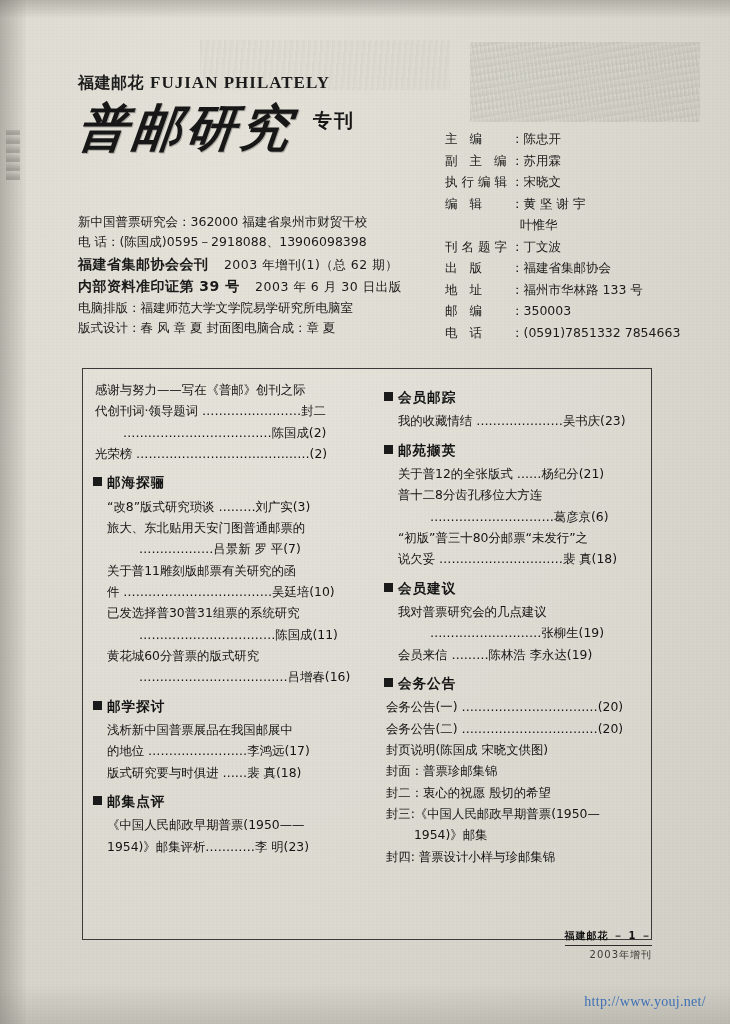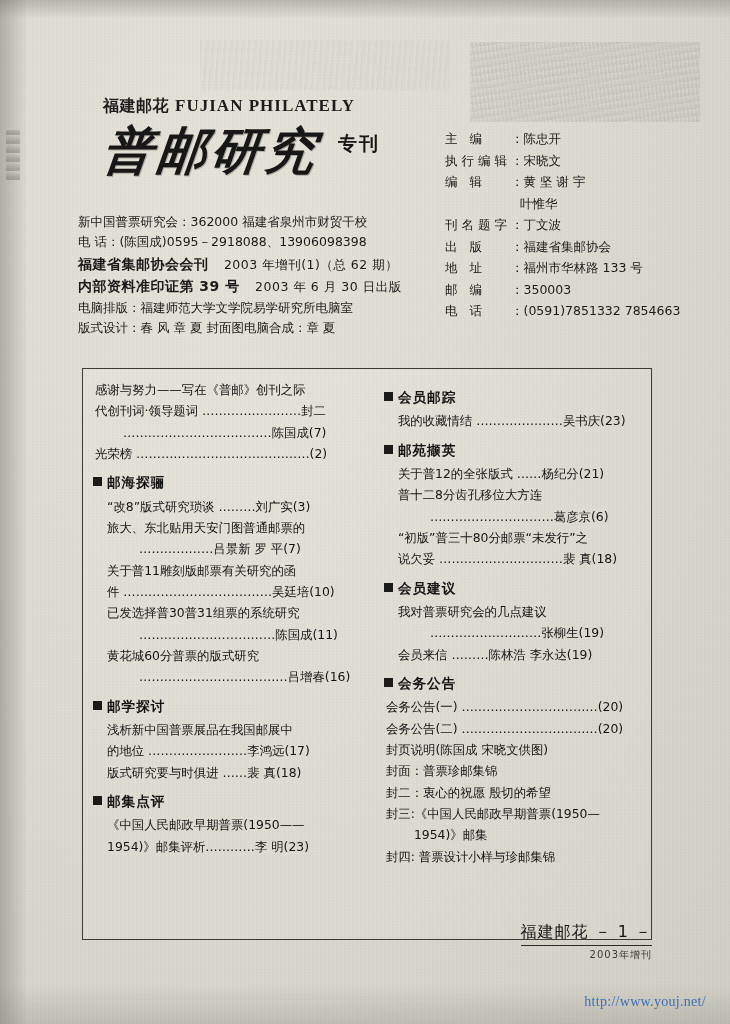--- a/index.html
+++ b/index.html
@@ -45,23 +45,22 @@
     position: absolute;
     left: 0; right: 0; bottom: 0; height: 40px;
     background: linear-gradient(to top, rgba(120,118,110,0.25), rgba(150,148,138,0.0));
     pointer-events: none;
   }
 
   
   .masthead {
     position: absolute;
     left: 78px;
-    top: 96px;
+    top: 73px;
     width: 370px;
-    margin-left: 25px;
   }
   .mast-title {
     font-family: "DejaVu Sans", sans-serif;
     font-size: 16px;
     font-weight: bold;
     color: #1c1c1c;
     letter-spacing: 0.5px;
     white-space: nowrap;
   }
   .mast-title .en {
@@ -182,22 +181,22 @@
   }
 
   
   .footer-title {
     position: absolute;
     right: 78px;
     bottom: 62px;
     text-align: right;
   }
   .footer-main {
-    font-size: 16px;
-    font-weight: normal;
+    font-size: 10px;
+    font-weight: bold;
     color: #141414;
     letter-spacing: 1px;
     border-bottom: 1.2px solid #2a2a2a;
     padding-bottom: 2px;
     white-space: nowrap;
     text-align: center;
   }
   .footer-sub {
     font-size: 10px;
     color: #3a3a38;
@@ -281,36 +280,37 @@
     <div class="row bold-row">
       <span>内部资料准印证第 39 号</span>
       <span class="right">2003 年 6 月 30 日出版</span>
     </div>
     <div class="row">电脑排版：福建师范大学文学院易学研究所电脑室</div>
     <div class="row">版式设计：春  风    章  夏  封面图电脑合成：章  夏</div>
   </div>
 
   <div class="right-meta">
     <div class="row"><span class="lbl">主  编</span>：<span>陈忠开</span></div>
+    <div class="row"><span class="lbl">副 主 编</span>：<span>苏用霖</span></div>
     <div class="row"><span class="lbl">执行编辑</span>：<span>宋晓文</span></div>
     <div class="row"><span class="lbl">编    辑</span>：<span>黄  坚  谢  宇</span></div>
     <div class="row"><span class="lbl"></span><span style="display:inline-block;width:9px"></span><span>叶惟华</span></div>
     <div class="row"><span class="lbl">刊名题字</span>：<span>丁文波</span></div>
     <div class="row"><span class="lbl">出    版</span>：<span>福建省集邮协会</span></div>
     <div class="row"><span class="lbl">地    址</span>：<span>福州市华林路 133 号</span></div>
     <div class="row"><span class="lbl">邮    编</span>：<span>350003</span></div>
     <div class="row"><span class="lbl">电    话</span>：<span>(0591)7851332  7854663</span></div>
   </div>
 
   <div class="toc-box">
     <div class="toc-cols">
       <div class="col col-left" id="toc-left">
           <div class="plain">感谢与努力——写在《普邮》创刊之际</div>
           <div class="plain">代创刊词·领导题词 ……………………封二</div>
-          <div class="entry ind">………………………………陈国成(7)</div>
+          <div class="entry ind">………………………………陈国成(2)</div>
           <div class="plain">光荣榜 ……………………………………(2)</div>
           <div class="sect"><span class="sq"></span><span>邮海探骊</span></div>
           <div class="entry">“改8”版式研究琐谈 ………刘广实(3)</div>
           <div class="entry">旅大、东北贴用天安门图普通邮票的</div>
           <div class="entry ind2">………………吕景新  罗  平(7)</div>
           <div class="entry">关于普11雕刻版邮票有关研究的函</div>
           <div class="entry">件 ………………………………吴廷培(10)</div>
           <div class="entry">已发选择普30普31组票的系统研究</div>
           <div class="entry ind2">……………………………陈国成(11)</div>
           <div class="entry">黄花城60分普票的版式研究</div>

